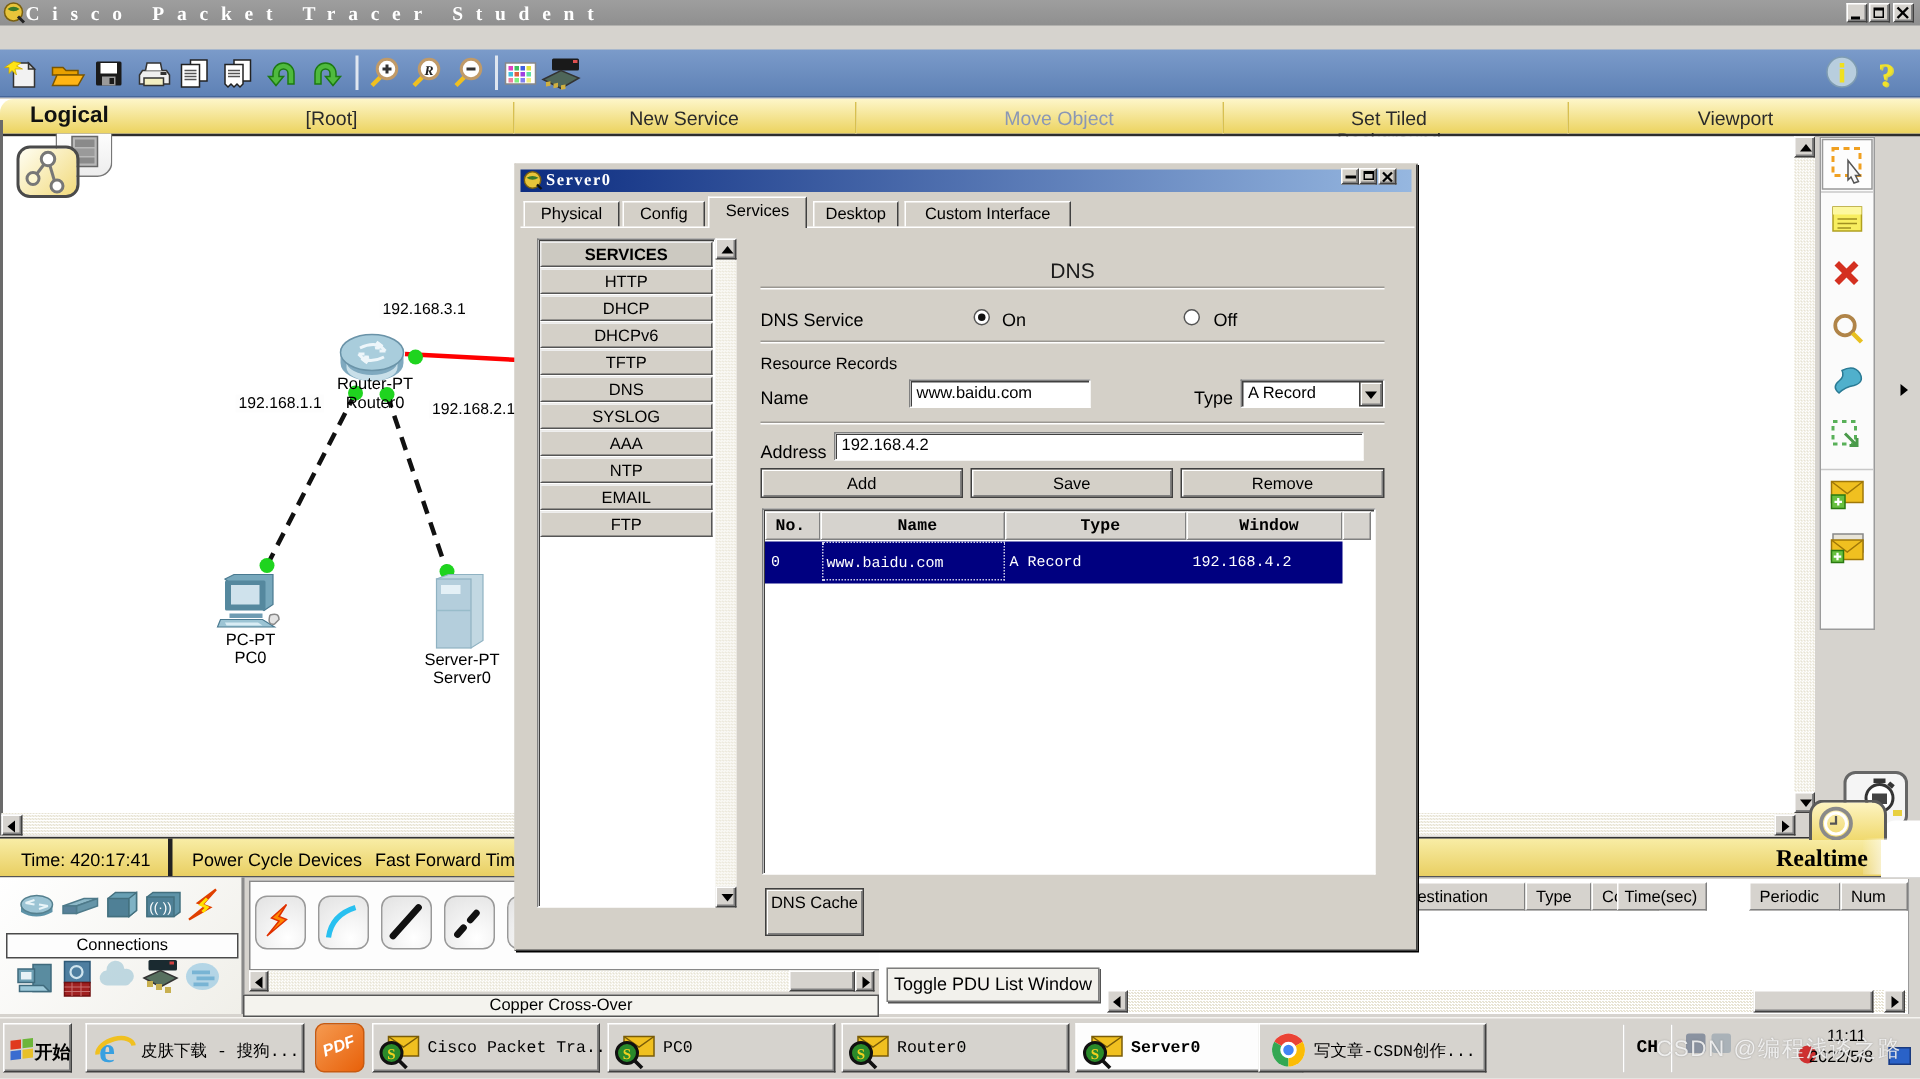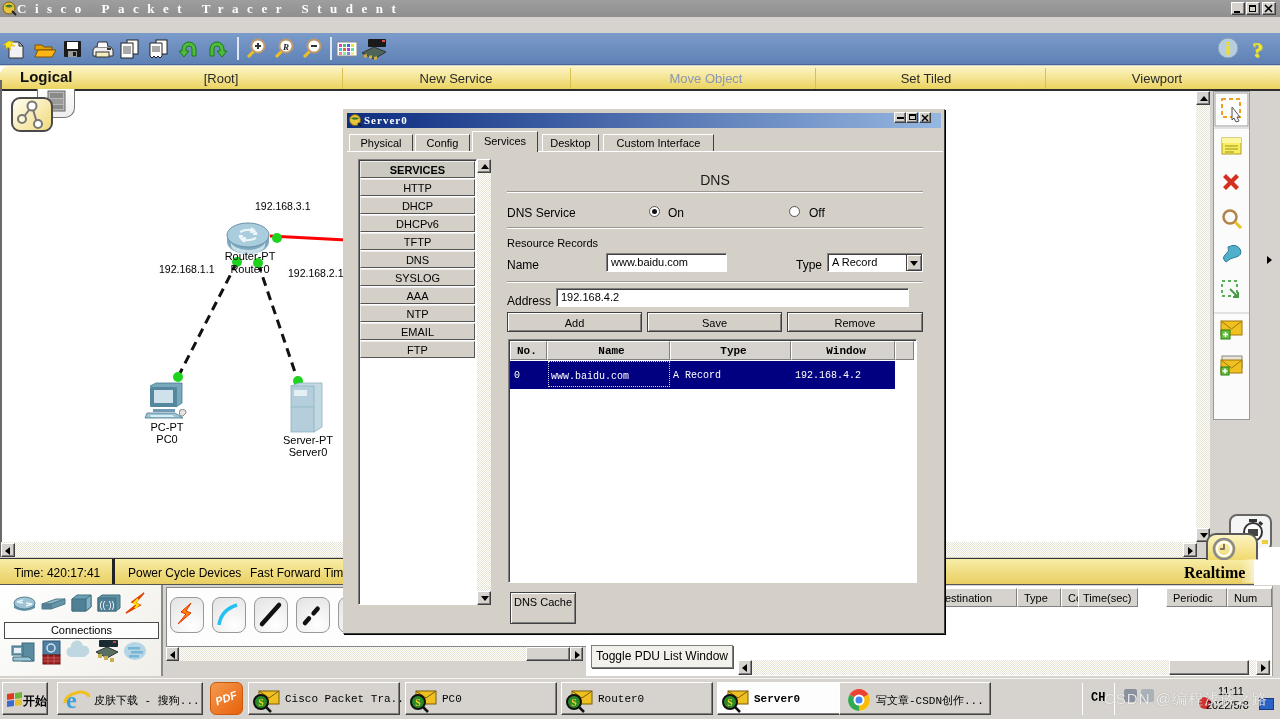--- a/index.html
+++ b/index.html
@@ -485,20 +485,21 @@
         </svg></div>
     <div class="connbtn" style="left:296px;"><svg width="32" height="34">
           <line x1="8" y1="25" x2="23" y2="8" stroke="#111" stroke-width="4.5" stroke-linecap="round" stroke-dasharray="6 7"></line>
         </svg></div>
     <div class="connbtn" style="left:338px;"></div>
     <div id="connbox">Connections</div>
     <div class="abs sb" style="left:166px; top:62px; width:417px; height:14px;"></div>
     <div class="abs sbtn left" style="left:166px; top:62px; width:13px; height:14px;"></div>
     <div class="abs sbtn right" style="left:570px; top:62px; width:13px; height:14px;"></div>
     <div class="abs sbtn" style="left:526px; top:62px; width:44px; height:14px;"></div>
+    <div id="copperbar">Copper Cross-Over</div>
     <div id="togglepdu">Toggle PDU List Window</div>
   </div>
 
   <div class="abs" style="left:586px; top:634px; width:46px; height:42px; background:#fff;"></div>
 
   <div class="abs" id="scenario">
     <div class="schead" style="left:150px; top:2px; width:147px;">Source</div>
     <div class="schead" style="left:300px; top:2px; width:87px;">Destination</div>
     <div class="schead" style="left:387px; top:2px; width:44px;">Type</div>
     <div class="schead" style="left:431px; top:2px; width:45px;">Color</div>

